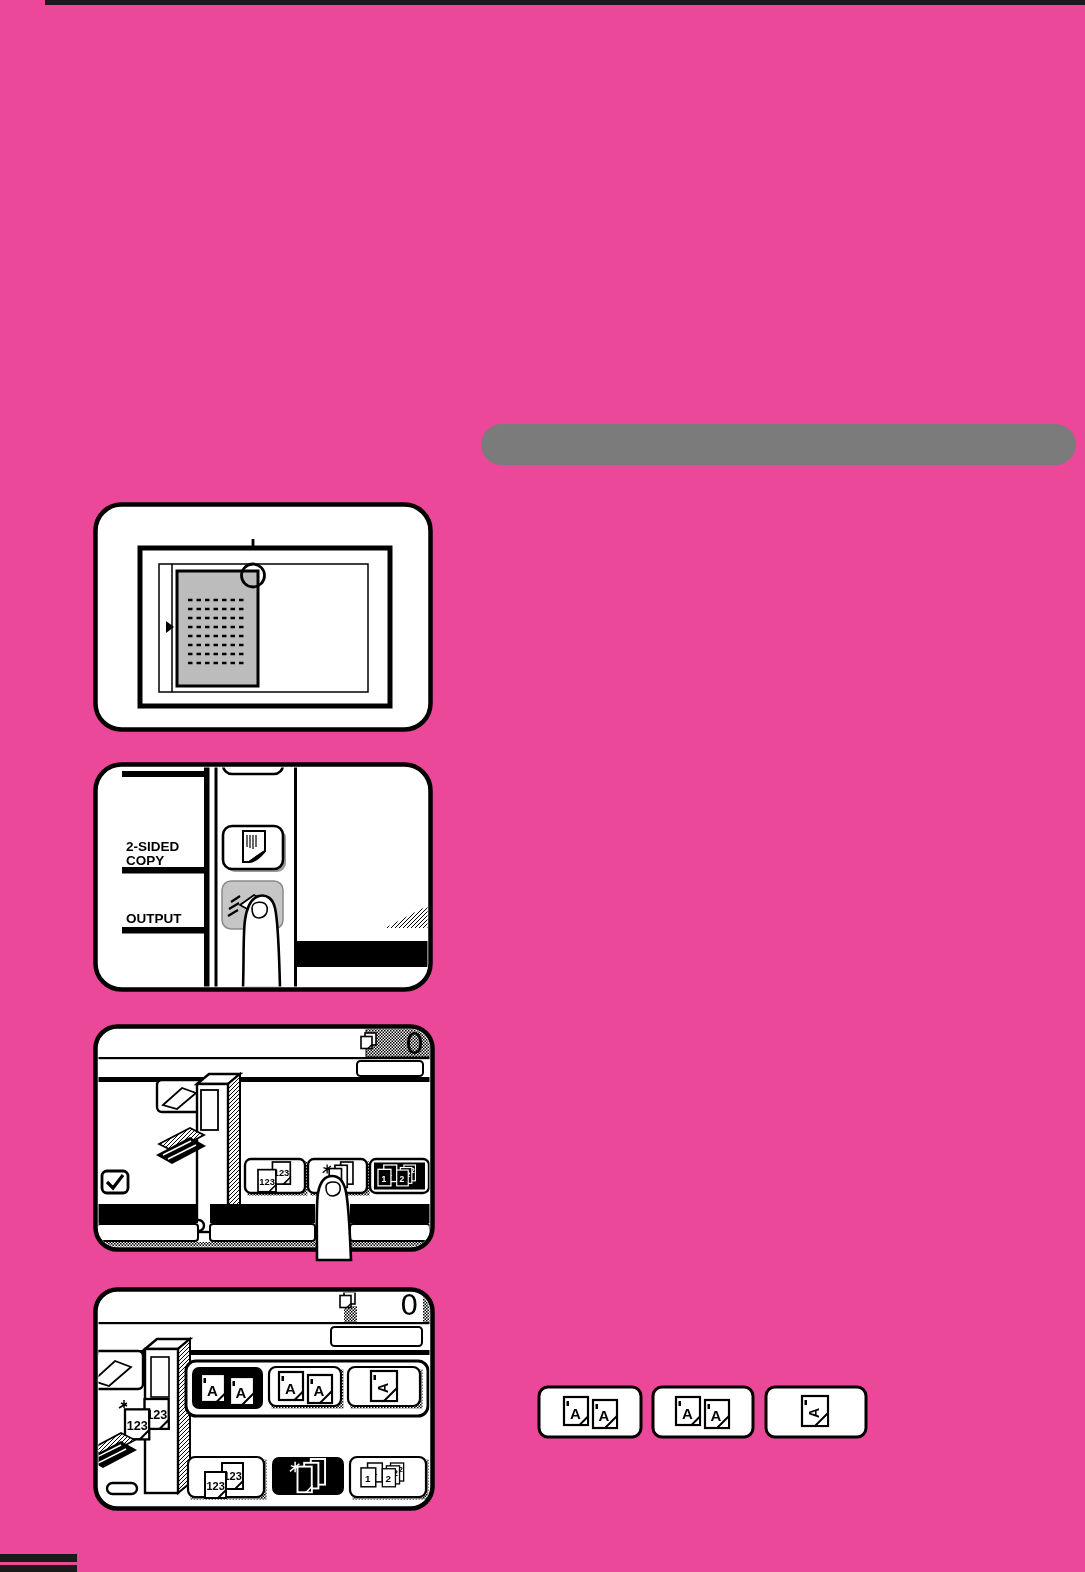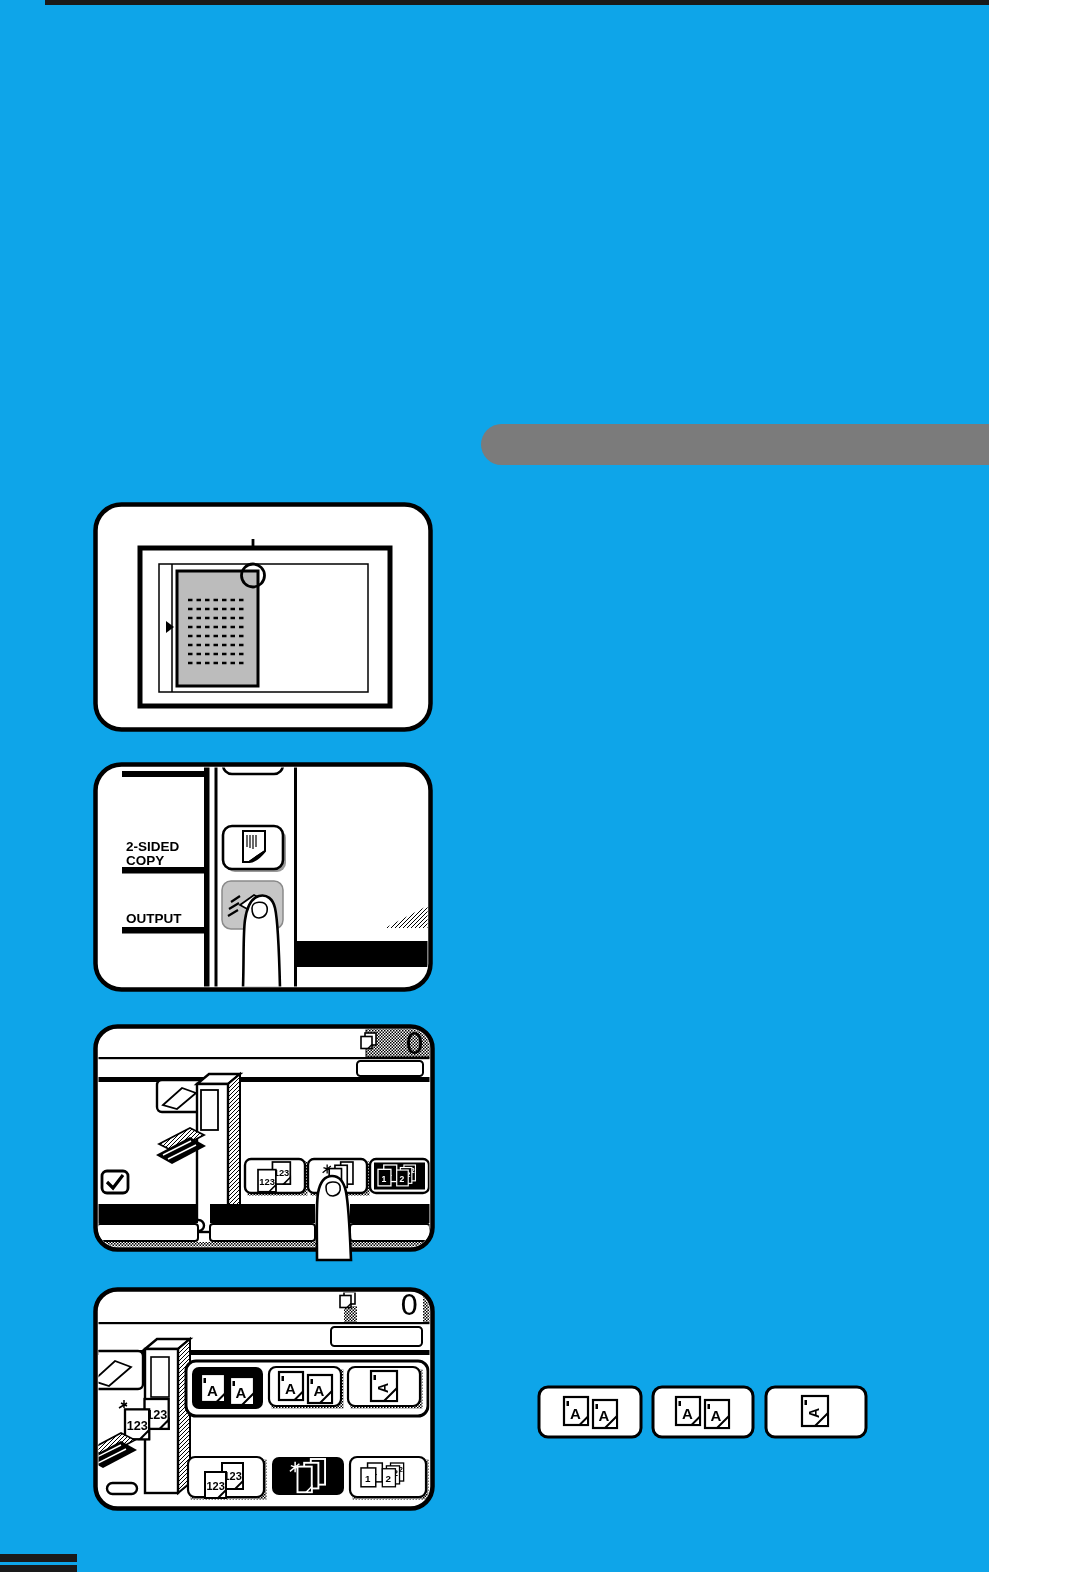--- a/index.html
+++ b/index.html
@@ -1,16 +1,16 @@
 <!DOCTYPE html>
 <html><head>
 <meta charset="utf-8">
 <style>
   html,body{margin:0;padding:0;background:#ffffff;}
-  .page{position:relative;width:989px;height:1572px;background:#0ea5e9;overflow:hidden;
+  .page{position:relative;width:1085px;height:1572px;background:#ec4899;overflow:hidden;
         font-family:"Liberation Sans",sans-serif;}
   .abs{position:absolute;}
   .toprule{left:45px;top:0;width:1040px;height:5px;background:#1a1a1a;}
   .sectionbar{left:481px;top:424px;width:595px;height:41px;border-radius:21px;background:#7b7b7b;
               color:#ffffff;font-size:18px;line-height:41px;padding-left:18px;box-sizing:border-box;}
   .tabbar1{left:0;top:1554px;width:77px;height:8px;background:#1a1a1a;}
   .tabbar2{left:0;top:1565px;width:77px;height:7px;background:#1a1a1a;}
   svg{display:block;overflow:visible;}
   .use-dark{color:#ffffff;--pg:#000000;}
   .use-light{color:#000000;--pg:#ffffff;}

